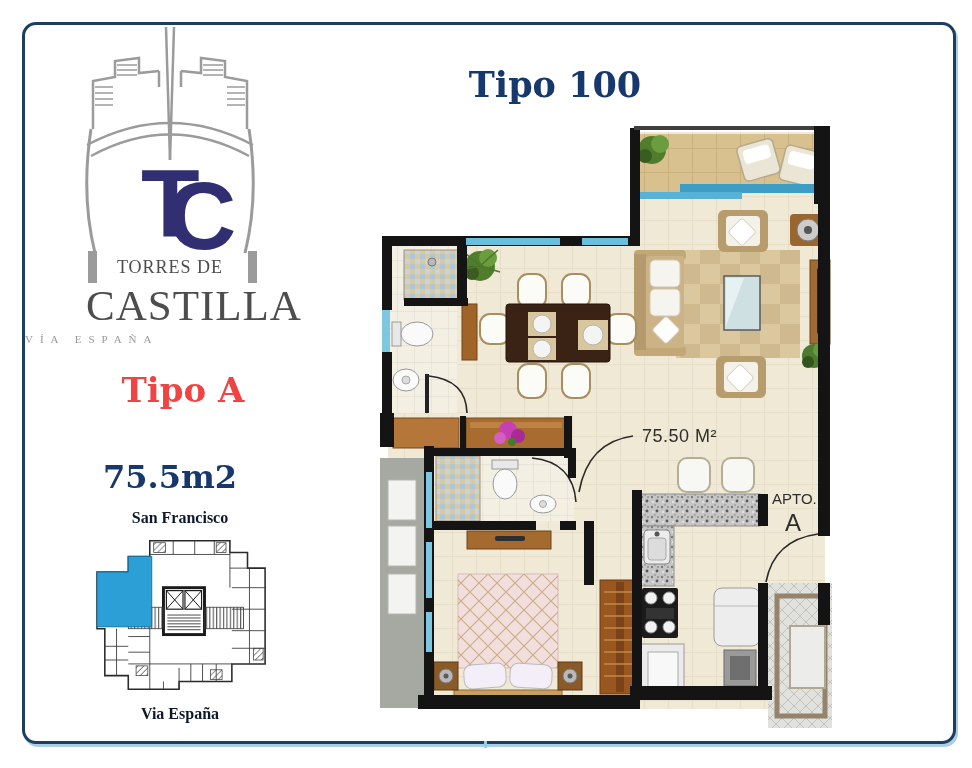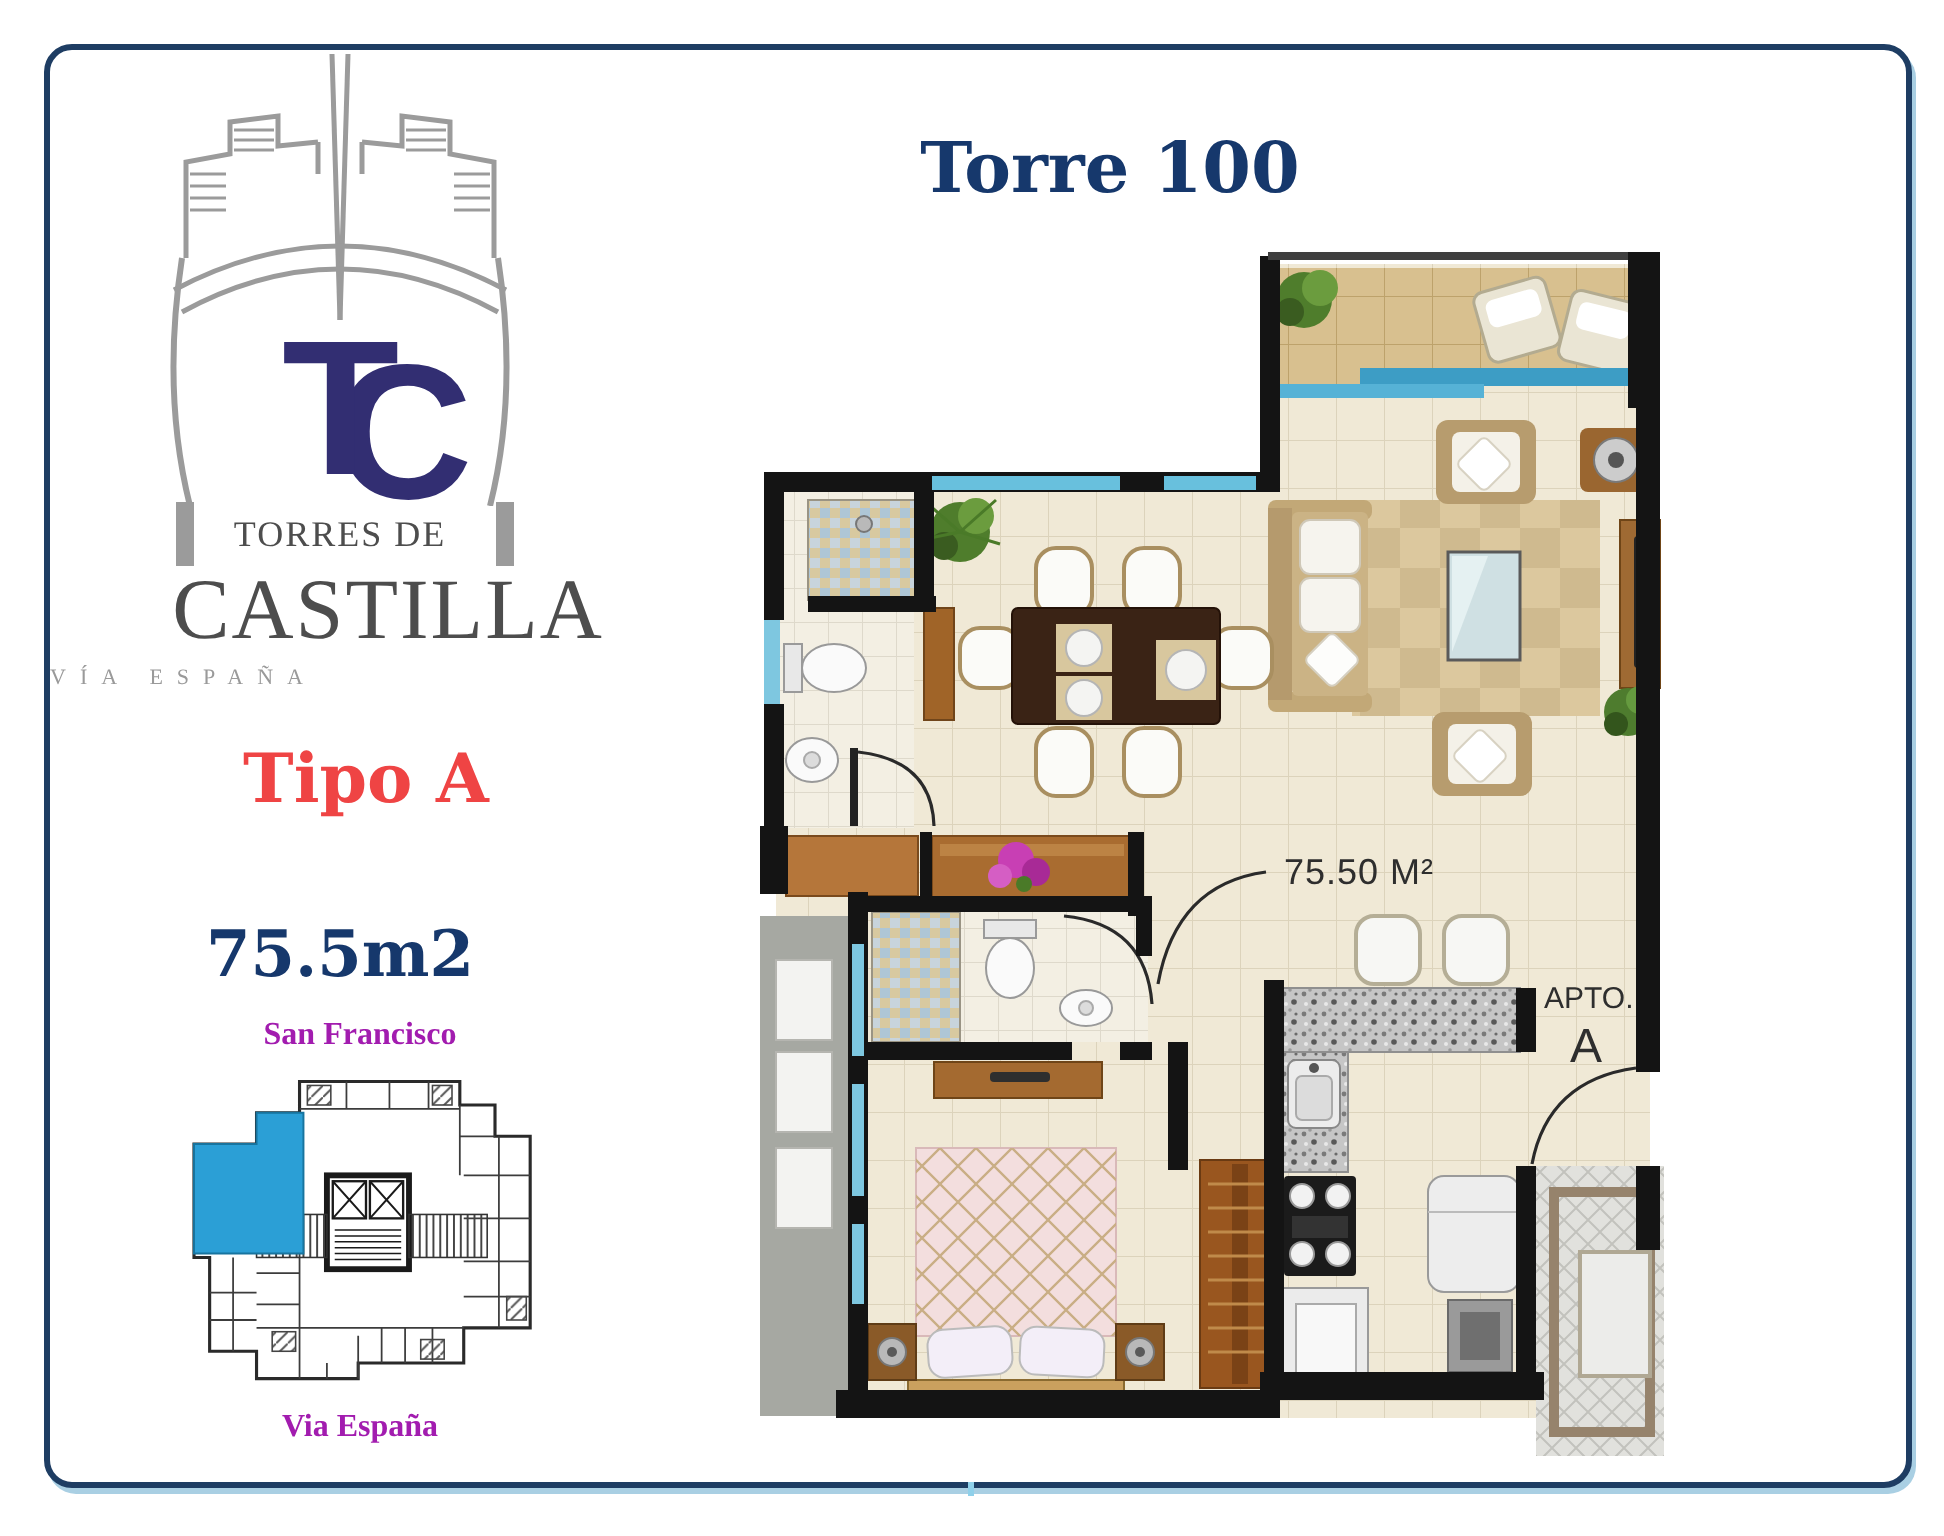--- a/index.html
+++ b/index.html
@@ -16,21 +16,21 @@
   .brand-line2{left:25px;top:283px;width:290px;text-align:center;font-size:43px;color:#4d4d4d;
                letter-spacing:1px;line-height:46px;margin-left:24px;}
   .brand-tag{left:25px;top:333px;width:290px;text-align:left;font-size:11px;color:#9a9a9a;
              letter-spacing:7px;}
   .tipo{left:38px;top:370px;width:290px;text-align:center;font-family:"DejaVu Serif",serif;
         font-weight:bold;font-size:34px;color:#ef4444;}
   .area{left:25px;top:458px;width:290px;text-align:center;font-family:"DejaVu Serif",serif;
         font-weight:bold;font-size:32px;color:#16386c;}
   .torre{left:390px;top:64px;width:330px;text-align:center;font-family:"DejaVu Serif",serif;
          font-weight:bold;font-size:35px;color:#16386c;}
-  .kp-label{width:220px;text-align:center;font-weight:bold;font-size:16px;color:#a21caf;}
+  .kp-label{width:220px;text-align:center;font-weight:bold;font-size:16px;color:#0f172a;}
   .kp-top{left:70px;top:509px;}
   .kp-bottom{left:70px;top:705px;}
   .tick{left:484px;top:741px;width:3px;height:7px;background:#8fd0ea;}
   svg text{font-family:"Liberation Sans",sans-serif;}
   svg .serifT{font-family:"DejaVu Serif",serif;font-weight:bold;}
 </style>
 </head>
 <body>
 
 <div class="canvas">
@@ -111,21 +111,21 @@
       <path d="M84,86 H118 M84,89 H118 M84,92 H118 M84,95 H118 M84,98 H118 M84,101 H118" stroke-width="0.8"></path>
     </g>
     <g stroke="#333" stroke-width="0.8">
       <rect x="44" y="78" width="36" height="22" fill="url(#kpHatch)"></rect>
       <rect x="122" y="78" width="40" height="22" fill="url(#kpHatch)"></rect>
     </g>
     <path d="M12,42 H44 V26 H68 V98 H12 Z" fill="#2b9fd6" stroke="#17749f" stroke-width="1"></path>
   </svg>
   <div class="abs kp-label kp-bottom">Via España</div>
 
-  <div class="abs torre">Torre 100</div>
+  <div class="abs torre">Tipo 100</div>
 
   <svg class="abs" style="left:380px;top:124px;" width="470" height="616" viewBox="0 0 470 616">
     <defs>
       <pattern id="ptTile" width="24" height="24" patternUnits="userSpaceOnUse">
         <path d="M24,0 H0 V24" fill="none" stroke="#dcd3bb" stroke-width="1"></path>
       </pattern>
       <pattern id="ptBalc" width="24" height="24" patternUnits="userSpaceOnUse">
         <path d="M24,0 H0 V24" fill="none" stroke="#bda26b" stroke-width="1"></path>
       </pattern>
       <pattern id="ptBath" width="17" height="17" patternUnits="userSpaceOnUse">

